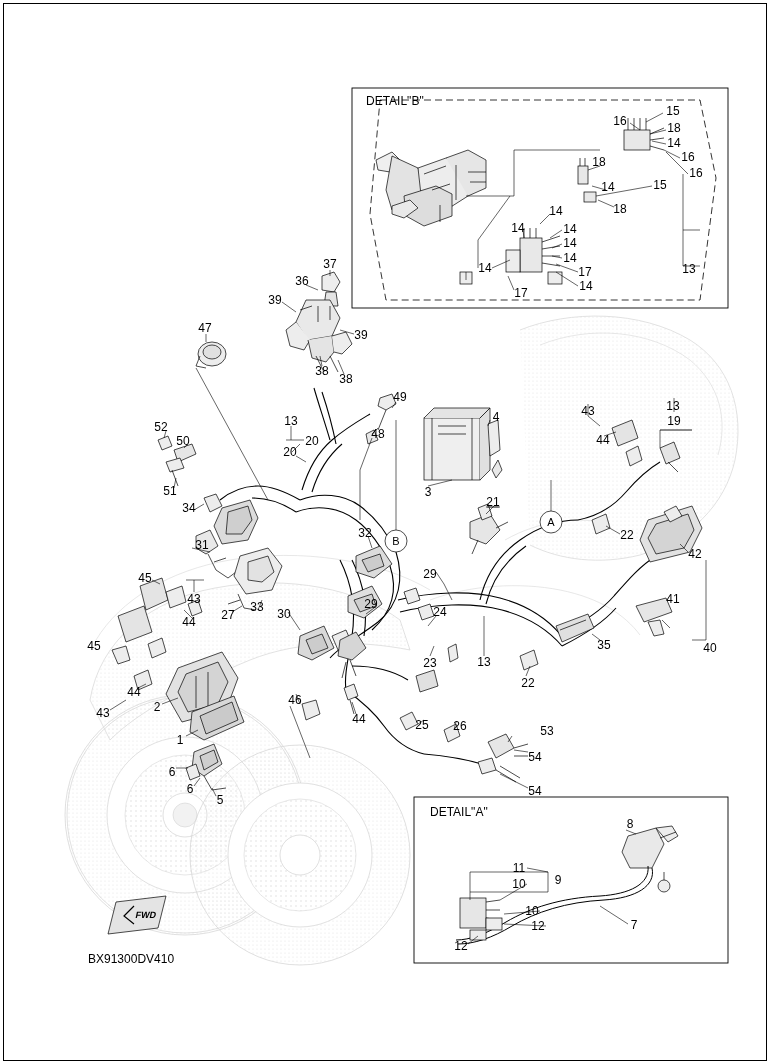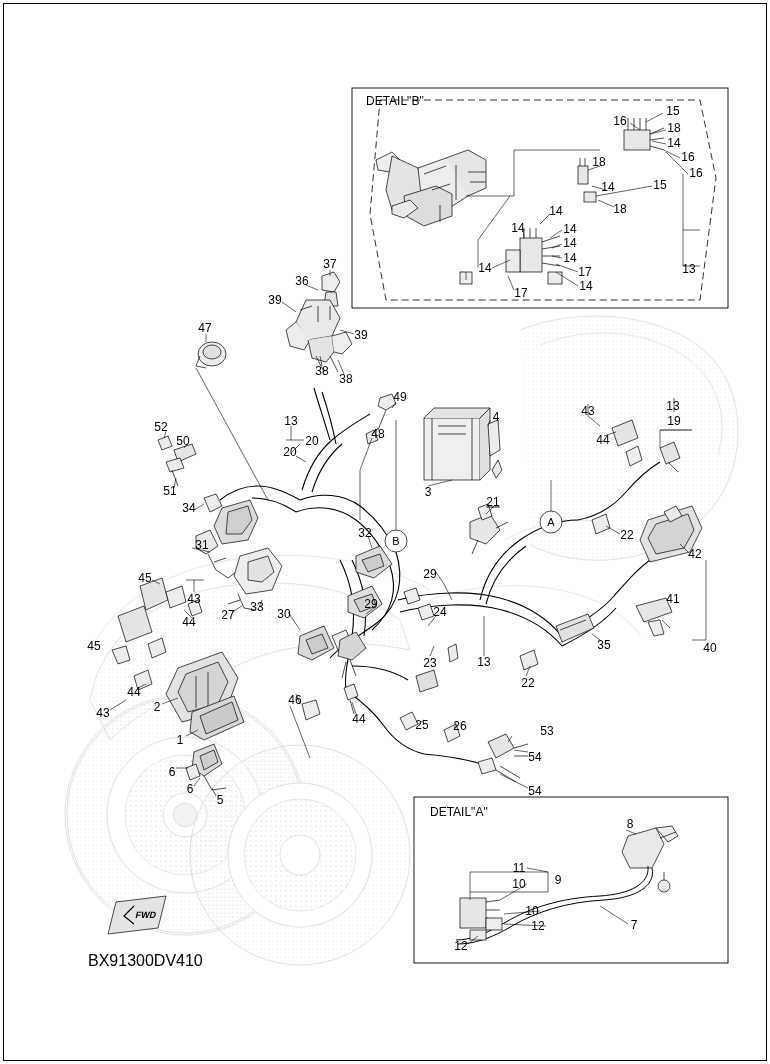--- a/index.html
+++ b/index.html
@@ -46,21 +46,21 @@
   .detail-title {
     position: absolute;
     font-family: "Liberation Sans", sans-serif;
     font-size: 12px;
     color: #000;
     white-space: nowrap;
   }
   .part-code {
     position: absolute;
     font-family: "Liberation Sans", sans-serif;
-    font-size: 16px;
+    font-size: 12px;
     color: #000;
     white-space: nowrap;
   }
   .fwd-label {
     position: absolute;
     font-family: "Liberation Sans", sans-serif;
     font-size: 9px;
     font-weight: bold;
     color: #000;
     white-space: nowrap;

